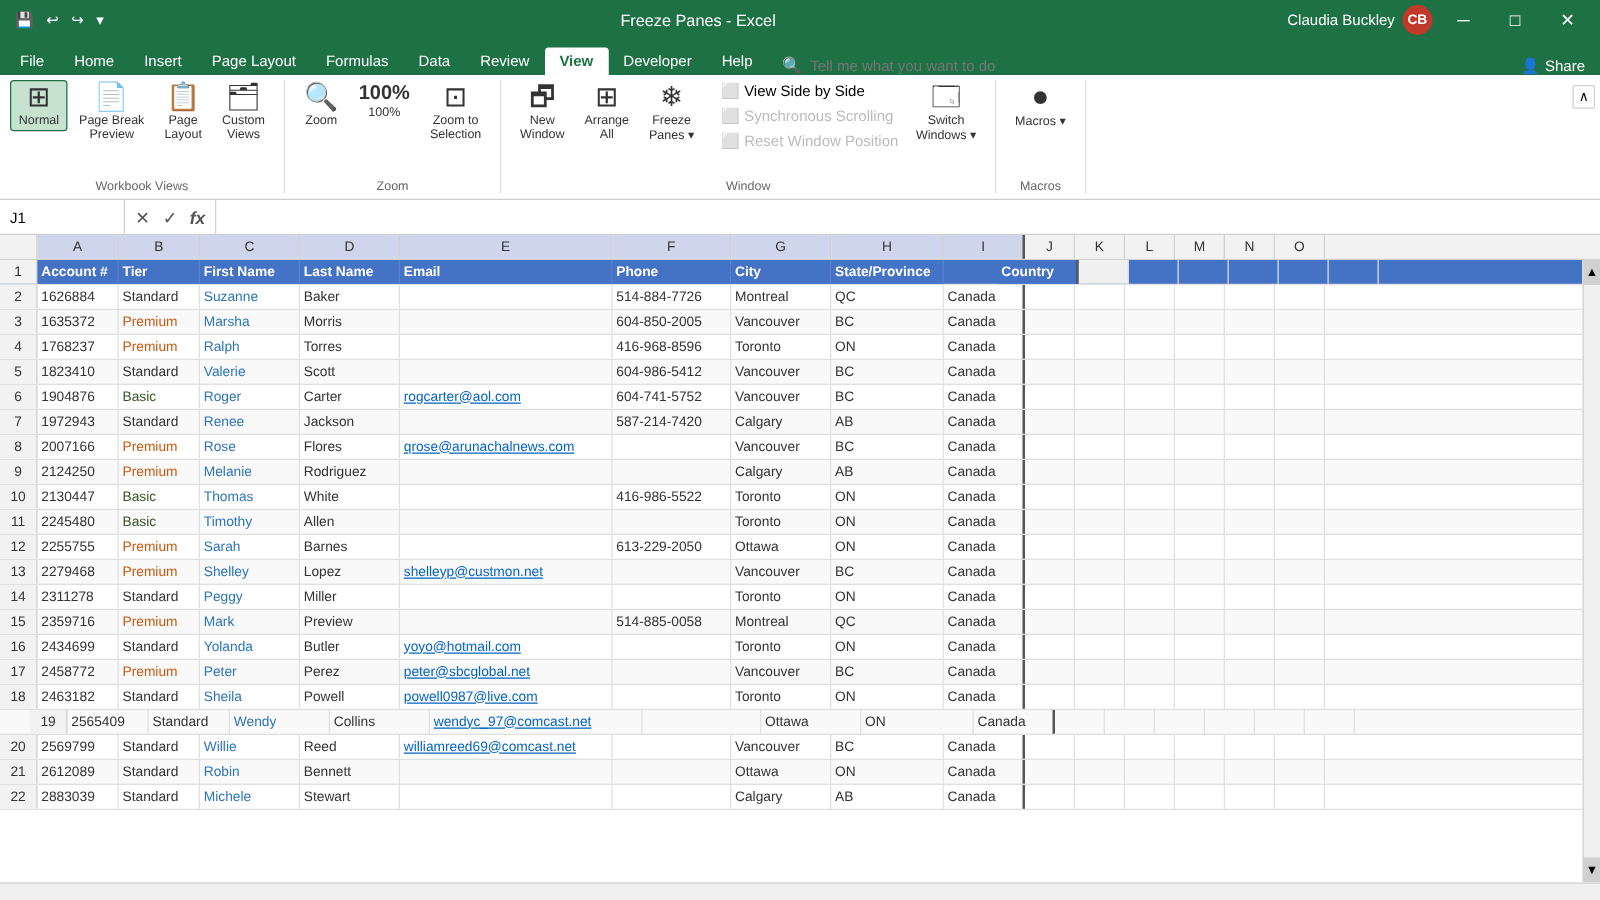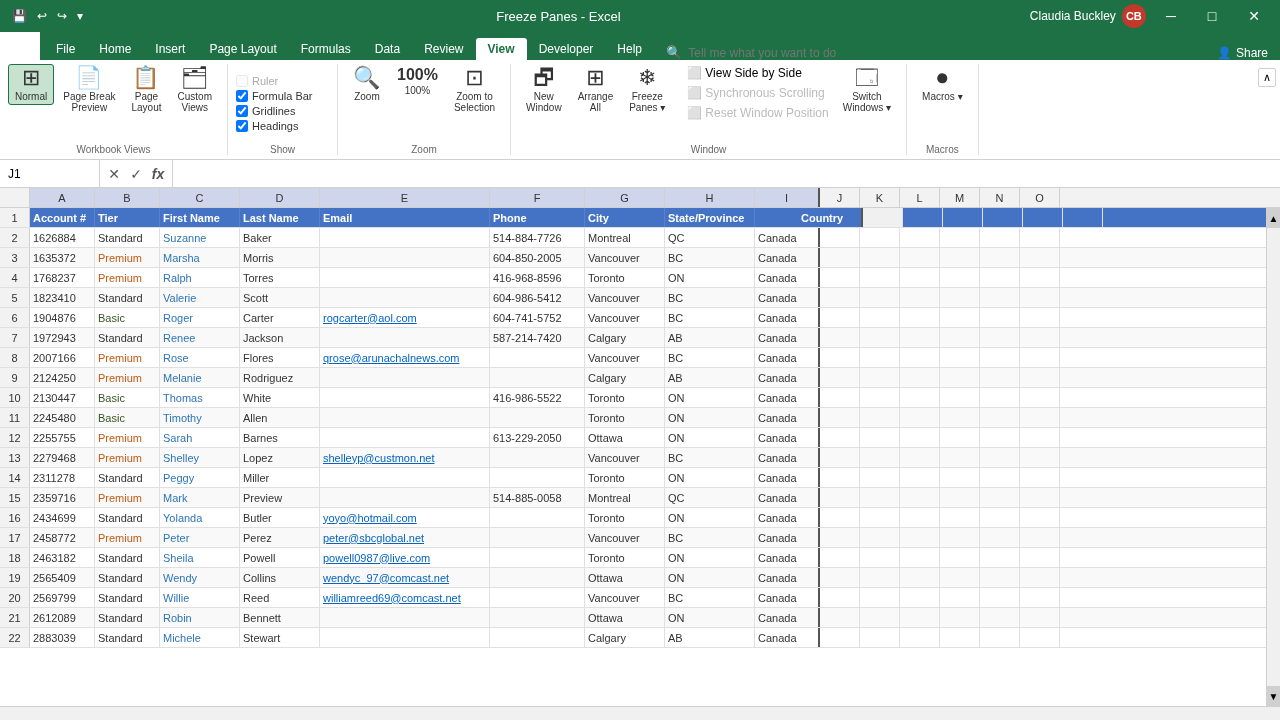--- a/index.html
+++ b/index.html
@@ -28,21 +28,20 @@
     .user-area { display: flex; align-items: center; gap: 6px; color: white; font-size: 12px; }
     .user-avatar { width: 24px; height: 24px; border-radius: 50%; background: #c0392b; display: flex; align-items: center; justify-content: center; font-size: 11px; font-weight: bold; color: white; }
 
     
     .ribbon-tabs {
       background: #1e7145;
       height: 28px;
       display: flex;
       align-items: flex-end;
       padding: 0 4px;
-      margin-left: 40px;
     }
     .ribbon-tab {
       padding: 4px 12px;
       color: white;
       font-size: 12px;
       cursor: pointer;
       border-radius: 3px 3px 0 0;
       background: none;
       border: none;
     }
@@ -318,41 +317,20 @@
         <span class="ribbon-btn-label">Page<br>Layout</span>
       </button>
       <button class="ribbon-btn">
         <span class="ribbon-btn-icon">🗂</span>
         <span class="ribbon-btn-label">Custom<br>Views</span>
       </button>
     </div>
     <div class="ribbon-group-label">Workbook Views</div>
   </div>
 
-  <div class="ribbon-group" style="min-width:110px;">
-    <div class="ribbon-group-content show-group">
-      <label class="checkbox-item disabled">
-        <input type="checkbox" disabled="" style="">
-        <span>Ruler</span>
-      </label>
-      <label class="checkbox-item">
-        <input type="checkbox" checked="" style="">
-        <span>Formula Bar</span>
-      </label>
-      <label class="checkbox-item">
-        <input type="checkbox" checked="" style="">
-        <span>Gridlines</span>
-      </label>
-      <label class="checkbox-item">
-        <input type="checkbox" checked="" style="">
-        <span>Headings</span>
-      </label>
-    </div>
-    <div class="ribbon-group-label">Show</div>
-  </div>
 
   <div class="ribbon-group" style="min-width:130px;">
     <div class="ribbon-group-content">
       <button class="ribbon-btn">
         <span class="ribbon-btn-icon">🔍</span>
         <span class="ribbon-btn-label">Zoom</span>
       </button>
       <button class="ribbon-btn">
         <span class="ribbon-btn-icon" style="font-size:16px;font-weight:bold;">100%</span>
         <span class="ribbon-btn-label">100%</span>
@@ -773,21 +751,21 @@
       <div class="cell col-g cell-standard">Toronto</div>
       <div class="cell col-h cell-standard">ON</div>
       <div class="cell col-i cell-standard" style="border-right:2px solid #555;">Canada</div>
       <div class="cell col-j"></div>
       <div class="cell col-k"></div>
       <div class="cell col-l"></div>
       <div class="cell col-m"></div>
       <div class="cell col-n"></div>
       <div class="cell col-o"></div>
     </div>
-        <div class="grid-row" style="background: rgb(249, 249, 249);">
+        <div class="grid-row" style="background: rgb(249, 249, 249); padding-left: 24px;">
       <div class="row-num">19</div>
       <div class="cell col-a cell-standard">2565409</div>
       <div class="cell col-b cell-standard">Standard</div>
       <div class="cell col-c cell-standard" style="color:#2e75b6;">Wendy</div>
       <div class="cell col-d cell-standard">Collins</div>
       <div class="cell col-e" style="color:#0563c1;text-decoration:underline;">wendyc_97@comcast.net</div>
       <div class="cell col-f cell-standard"></div>
       <div class="cell col-g cell-standard">Ottawa</div>
       <div class="cell col-h cell-standard">ON</div>
       <div class="cell col-i cell-standard" style="border-right:2px solid #555;">Canada</div>

